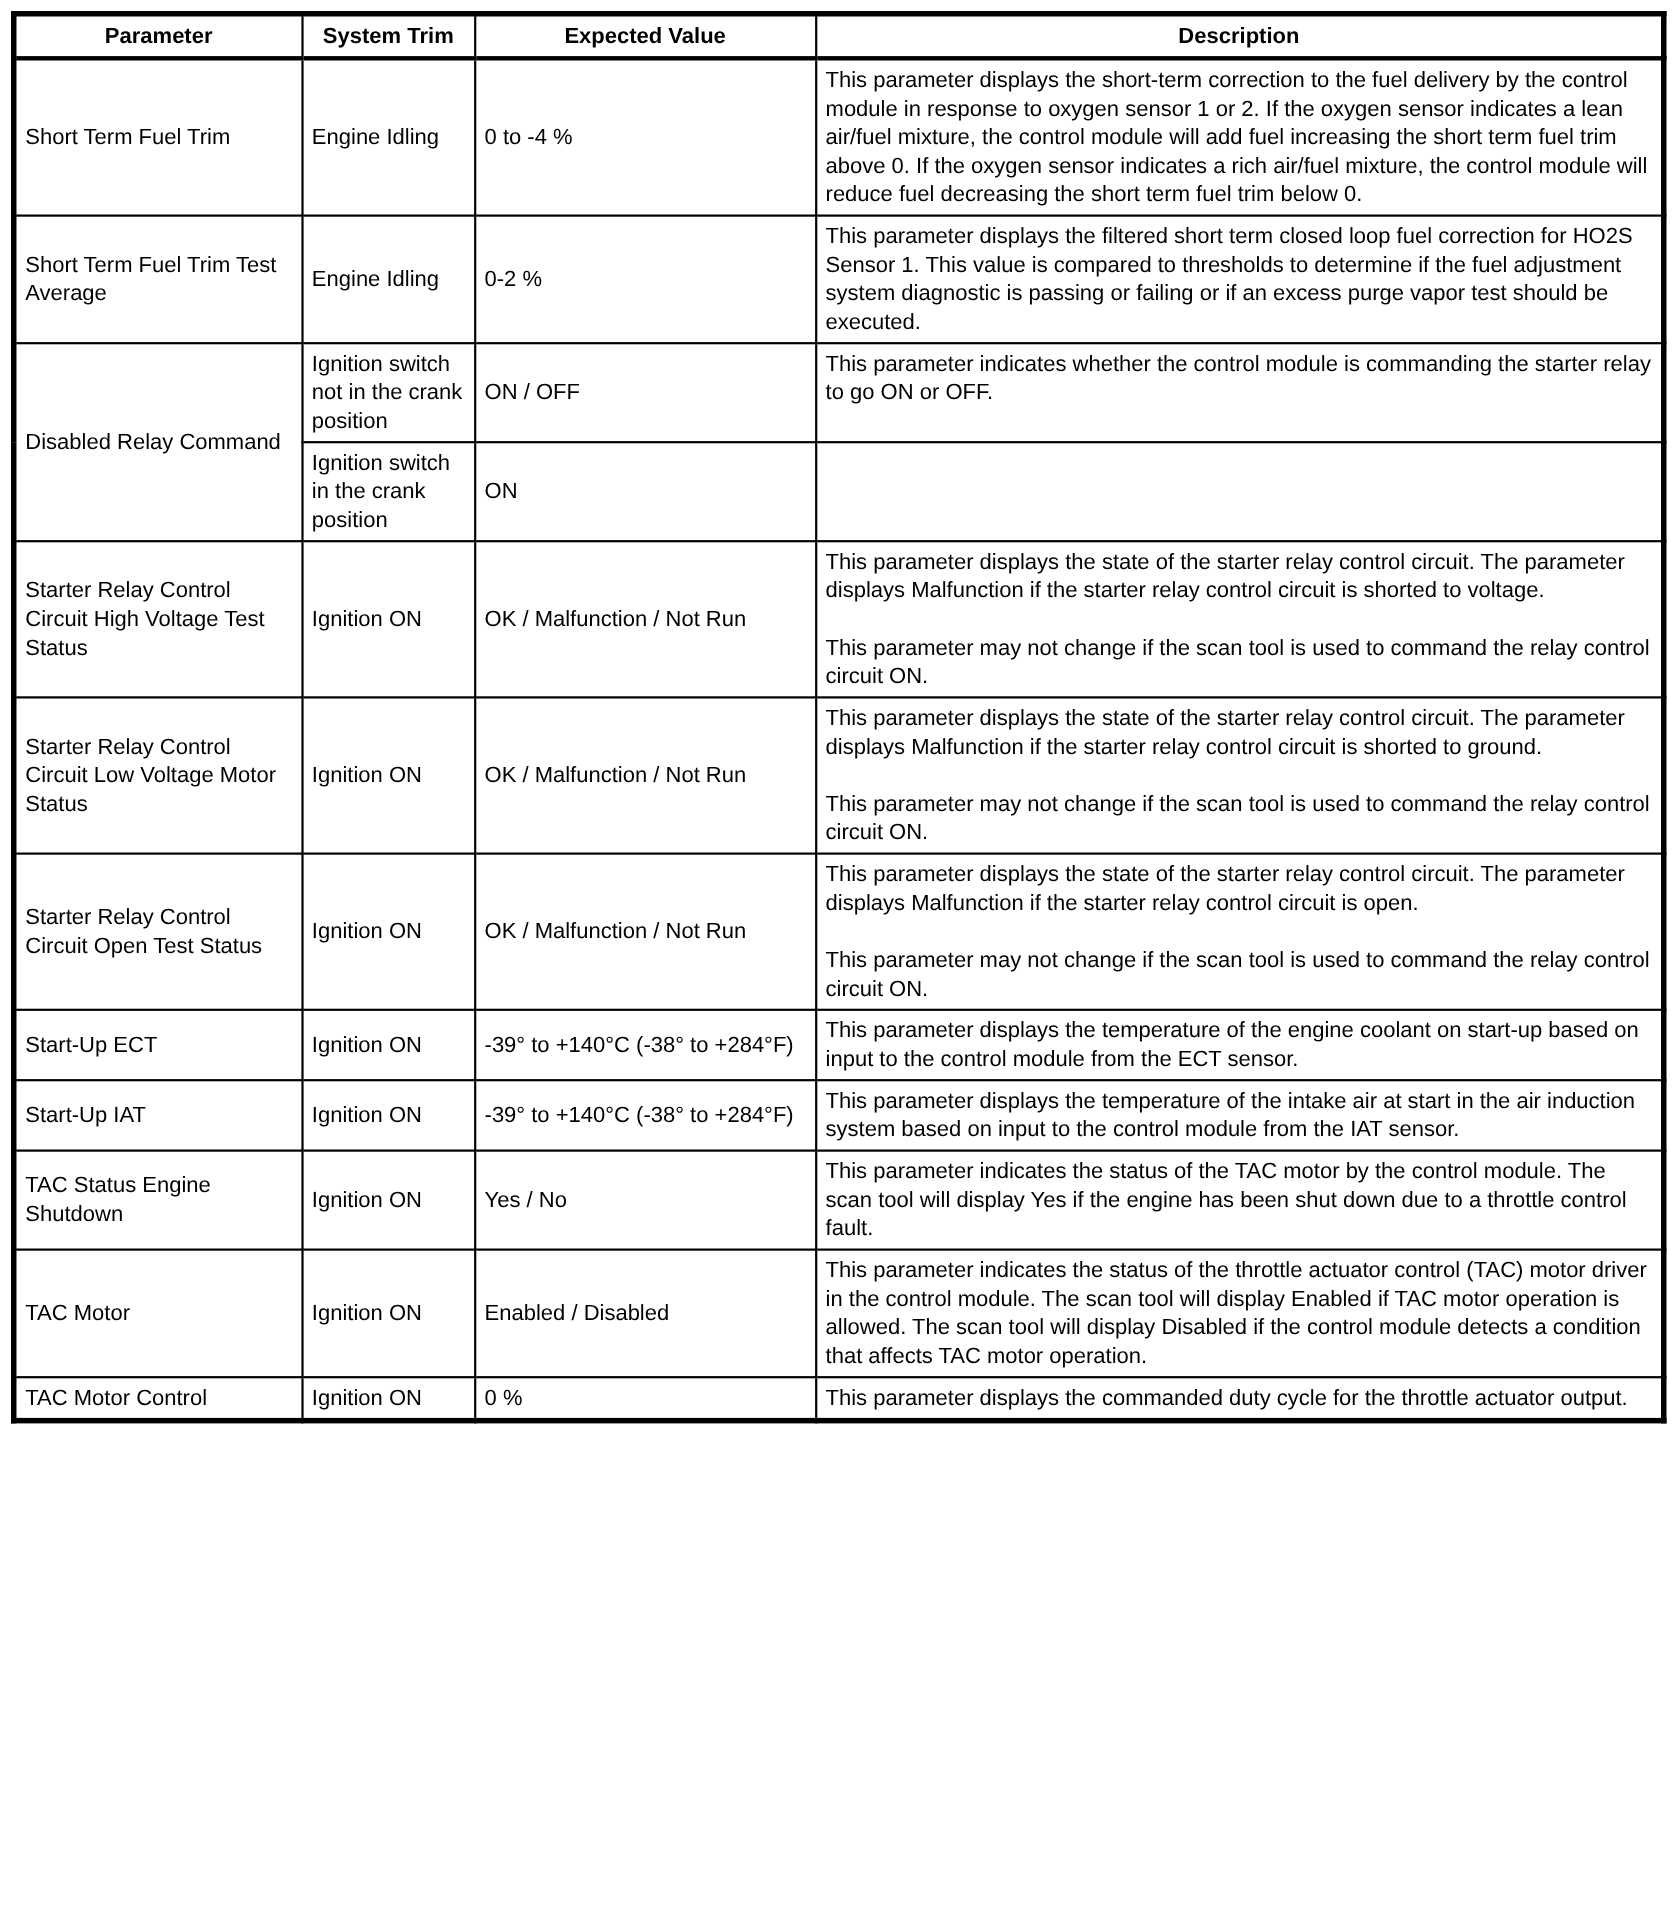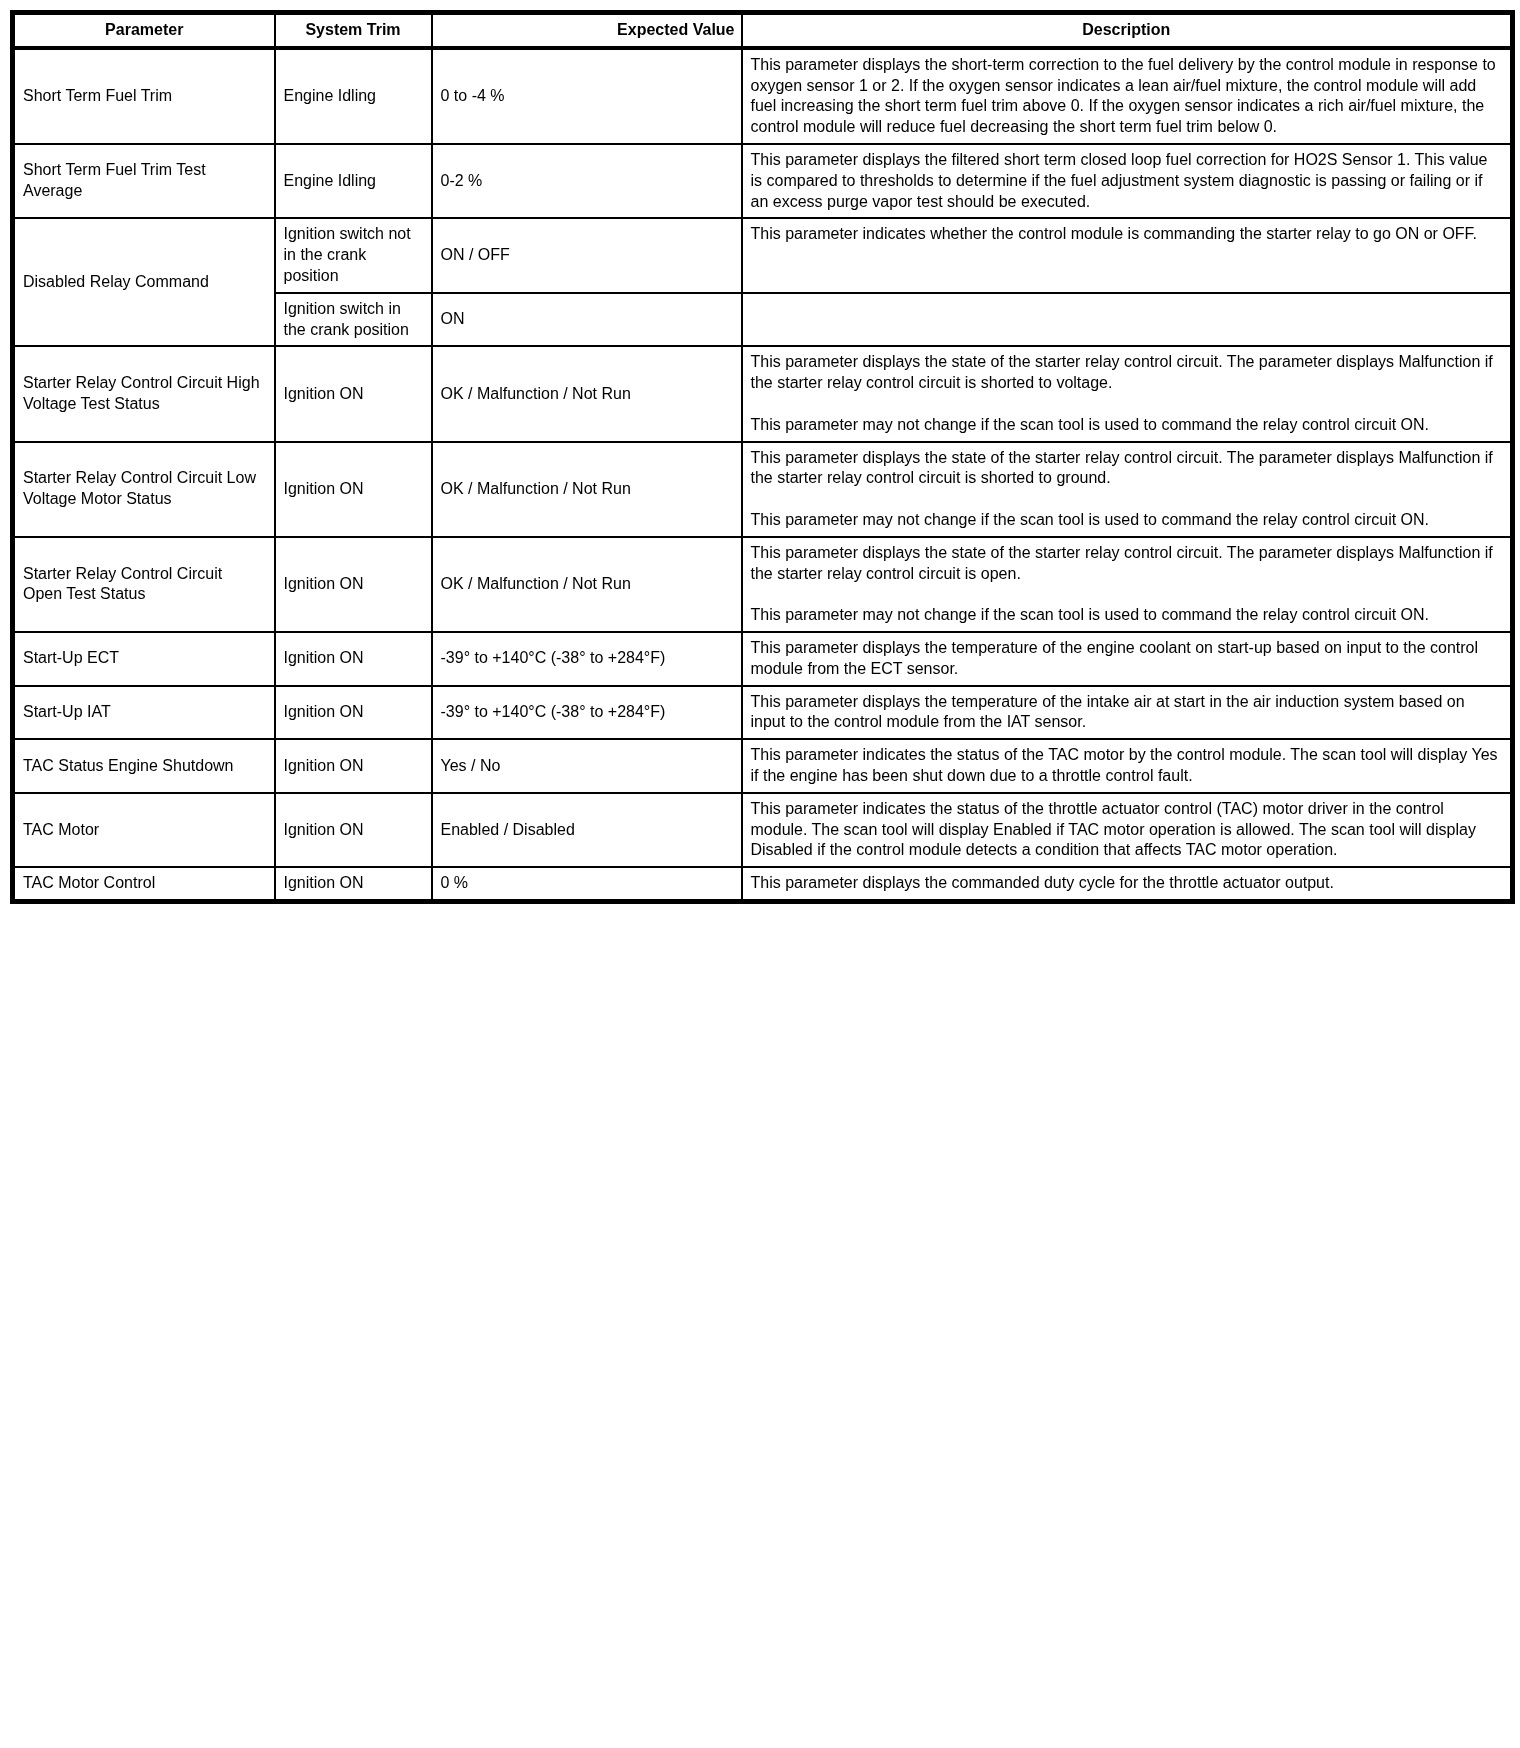--- a/index.html
+++ b/index.html
@@ -22,33 +22,33 @@
     width: 1500px;
     border: 5px solid #000000;
     background: #ffffff;
   }
   col.col-param { width: 262px; }
   col.col-state { width: 157px; }
   col.col-value { width: 310px; }
   col.col-desc  { width: 771px; }
   th, td {
     border: 2px solid #000000;
-    font-size: 16px;
+    font-size: 20px;
     line-height: 1.3;
     padding: 5px 8px;
     text-align: left;
     word-wrap: break-word;
   }
   th {
     font-weight: bold;
     text-align: center;
     padding: 5px 6px;
     border-bottom: 4px solid #000000;
   }
-  th.th-left { text-align: right; }
+  th.th-left { text-align: center; }
   td.param, td.state, td.value { vertical-align: middle; }
   td.desc {
     vertical-align: top;
     white-space: pre-line; 
   }
 </style>
 </head>
 <body>
 
 <div class="page">

